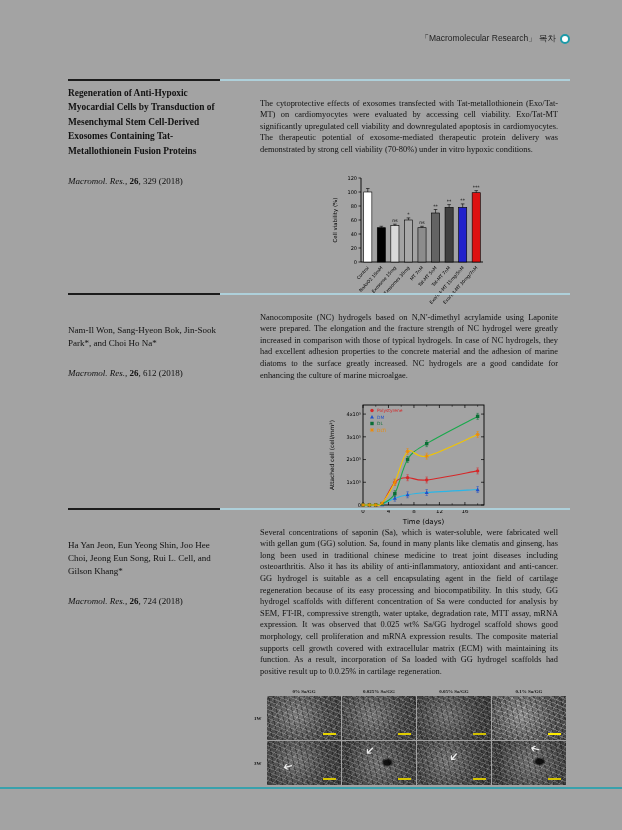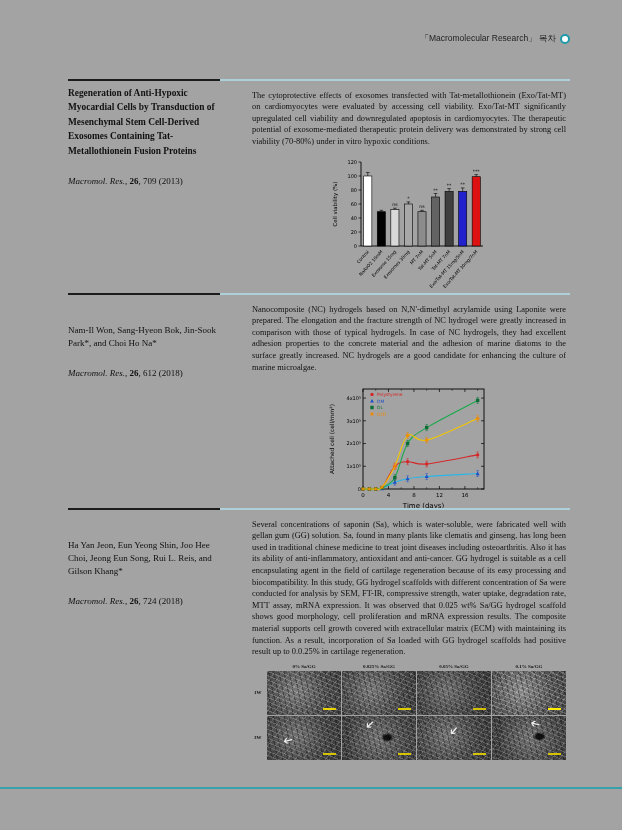--- a/index.html
+++ b/index.html
@@ -15,21 +15,21 @@
   .sec{position:absolute;left:68px;width:502px;}
   .rule{display:flex;height:1.6px;margin-bottom:5px;}
   .rule-dark{width:152px;background:#1c1c1c;}
   .rule-light{flex:1;background:#aed0da;}
   .cols{display:grid;grid-template-columns:152px 1fr;column-gap:28px;}
   .title{margin:0;font-size:9.4px;font-weight:bold;line-height:14.5px;}
   .authors{margin:24px 0 0 0;font-size:9px;line-height:13px;}
   .cite{margin:18px 0 0 0;font-size:9px;}
   .cite .it{font-style:italic;text-align:center;}
   .cite b{font-weight:bold;text-align:center;}
-  .abstract{margin:4px;font-size:8.4px;line-height:11.6px;text-align:justify;}
+  .abstract{margin:12px;font-size:8.4px;line-height:11.6px;text-align:justify;}
   .fig{text-align:center;margin-top:2px;}
 
   
   .sem-grid{display:grid;grid-template-columns:12px repeat(4,74px);gap:1px;
             width:310px;margin:6px auto 0 auto;}
   .sem-corner{width:12px;}
   .sem-head{font-family:"Liberation Serif",serif;font-weight:bold;font-size:5px;
             text-align:center;padding-bottom:1px;}
   .sem-rowlabel{display:flex;align-items:center;justify-content:flex-start;
                 font-weight:bold;font-size:5px;}
@@ -73,21 +73,21 @@
   </div>
 
   <section class="sec" style="top:79px">
     <div class="rule">
         <span class="rule-dark"></span>
         <span class="rule-light"></span>
       </div>
     <div class="cols">
       <div>
         <h3 class="title">Regeneration of Anti-Hypoxic Myocardial Cells by Transduction of Mesenchymal Stem Cell-Derived Exosomes Containing Tat-Metallothionein Fusion Proteins</h3>
-        <p class="cite"><span class="it">Macromol. Res.,</span> <b>26</b><span>, 709 (2013)</span></p>
+        <p class="cite"><span class="it">Macromol. Res.,</span> <b>26</b><span>, 329 (2018)</span></p>
       </div>
       <div>
         <p class="abstract">The cytoprotective effects of exosomes transfected with Tat-metallothionein (Exo/Tat-MT) on cardiomyocytes were evaluated by accessing cell viability. Exo/Tat-MT significantly upregulated cell viability and downregulated apoptosis in cardiomyocytes. The therapeutic potential of exosome-mediated therapeutic protein delivery was demonstrated by strong cell viability (70-80%) under in vitro hypoxic conditions.</p>
         <div class="fig">
           <svg width="160" height="138" viewBox="0 0 160 138">
               <line x1="32" y1="10" x2="32" y2="94" stroke="#000" stroke-width="0.9"></line>
               <line x1="32" y1="94" x2="154" y2="94" stroke="#000" stroke-width="0.9"></line>
               <line x1="29.5" y1="94" x2="32" y2="94" stroke="#000" stroke-width="0.7"></line>
               <text x="28" y="95.8" font-size="5" text-anchor="end" fill="#000" font-family="DejaVu Sans, sans-serif">0</text>
               <line x1="29.5" y1="80" x2="32" y2="80" stroke="#000" stroke-width="0.7"></line>
@@ -334,21 +334,21 @@
     </div>
   </section>
 
   <section class="sec" style="top:508px">
     <div class="rule">
         <span class="rule-dark"></span>
         <span class="rule-light"></span>
       </div>
     <div class="cols">
       <div>
-        <p class="authors">Ha Yan Jeon, Eun Yeong Shin, Joo Hee Choi, Jeong Eun Song, Rui L. Reis, and Gilson Khang*</p>
+        <p class="authors">Ha Yan Jeon, Eun Yeong Shin, Joo Hee Choi, Jeong Eun Song, Rui L. Cell, and Gilson Khang*</p>
         <p class="cite"><span class="it">Macromol. Res.,</span> <b>26</b><span>, 724 (2018)</span></p>
       </div>
       <div>
         <p class="abstract">Several concentrations of saponin (Sa), which is water-soluble, were fabricated well with gellan gum (GG) solution. Sa, found in many plants like clematis and ginseng, has long been used in traditional chinese medicine to treat joint diseases including osteoarthritis. Also it has its ability of anti-inflammatory, antioxidant and anti-cancer. GG hydrogel is suitable as a cell encapsulating agent in the field of cartilage regeneration because of its easy processing and biocompatibility. In this study, GG hydrogel scaffolds with different concentration of Sa were conducted for analysis by SEM, FT-IR, compressive strength, water uptake, degradation rate, MTT assay, mRNA expression. It was observed that 0.025 wt% Sa/GG hydrogel scaffold shows good morphology, cell proliferation and mRNA expression results. The composite material supports cell growth covered with extracellular matrix (ECM) with maintaining its function. As a result, incorporation of Sa loaded with GG hydrogel scaffolds had positive result up to 0.0.25% in cartilage regeneration.</p>
         <div class="sem-grid">
             <div class="sem-corner"></div>
             <div class="sem-head">0% Sa/GG</div>
             <div class="sem-head">0.025% Sa/GG</div>
             <div class="sem-head">0.05% Sa/GG</div>
             <div class="sem-head">0.1% Sa/GG</div>

